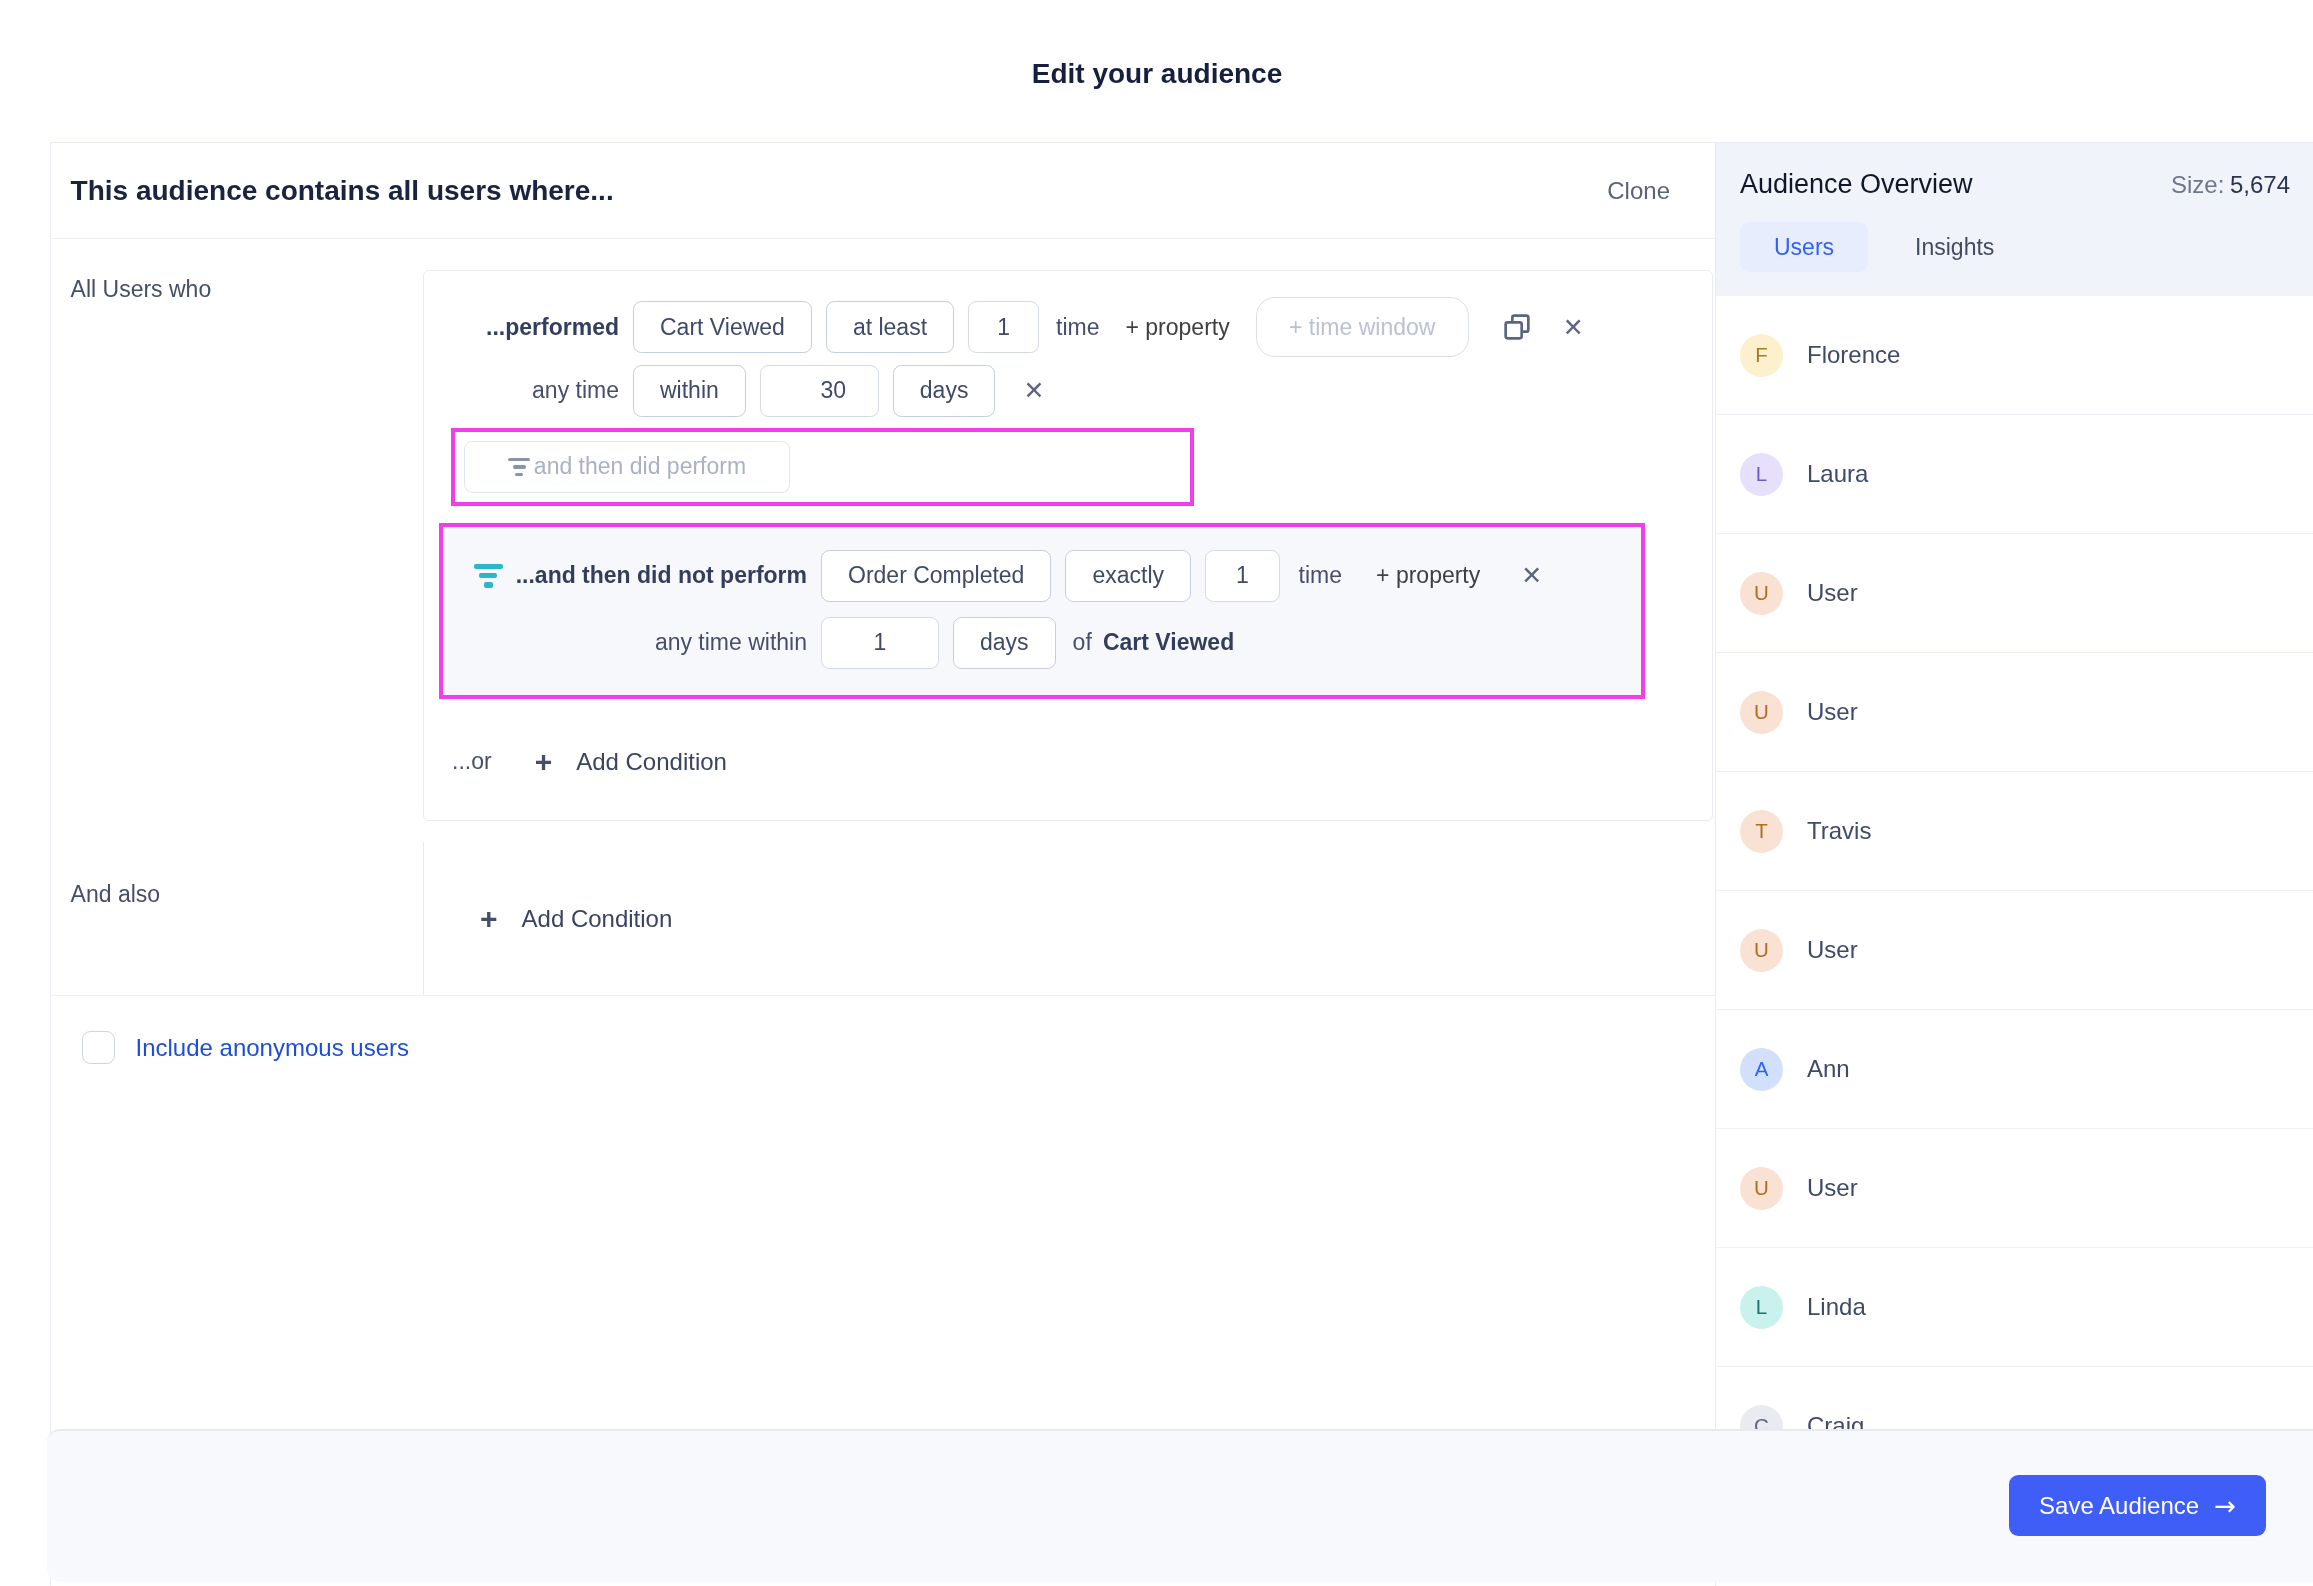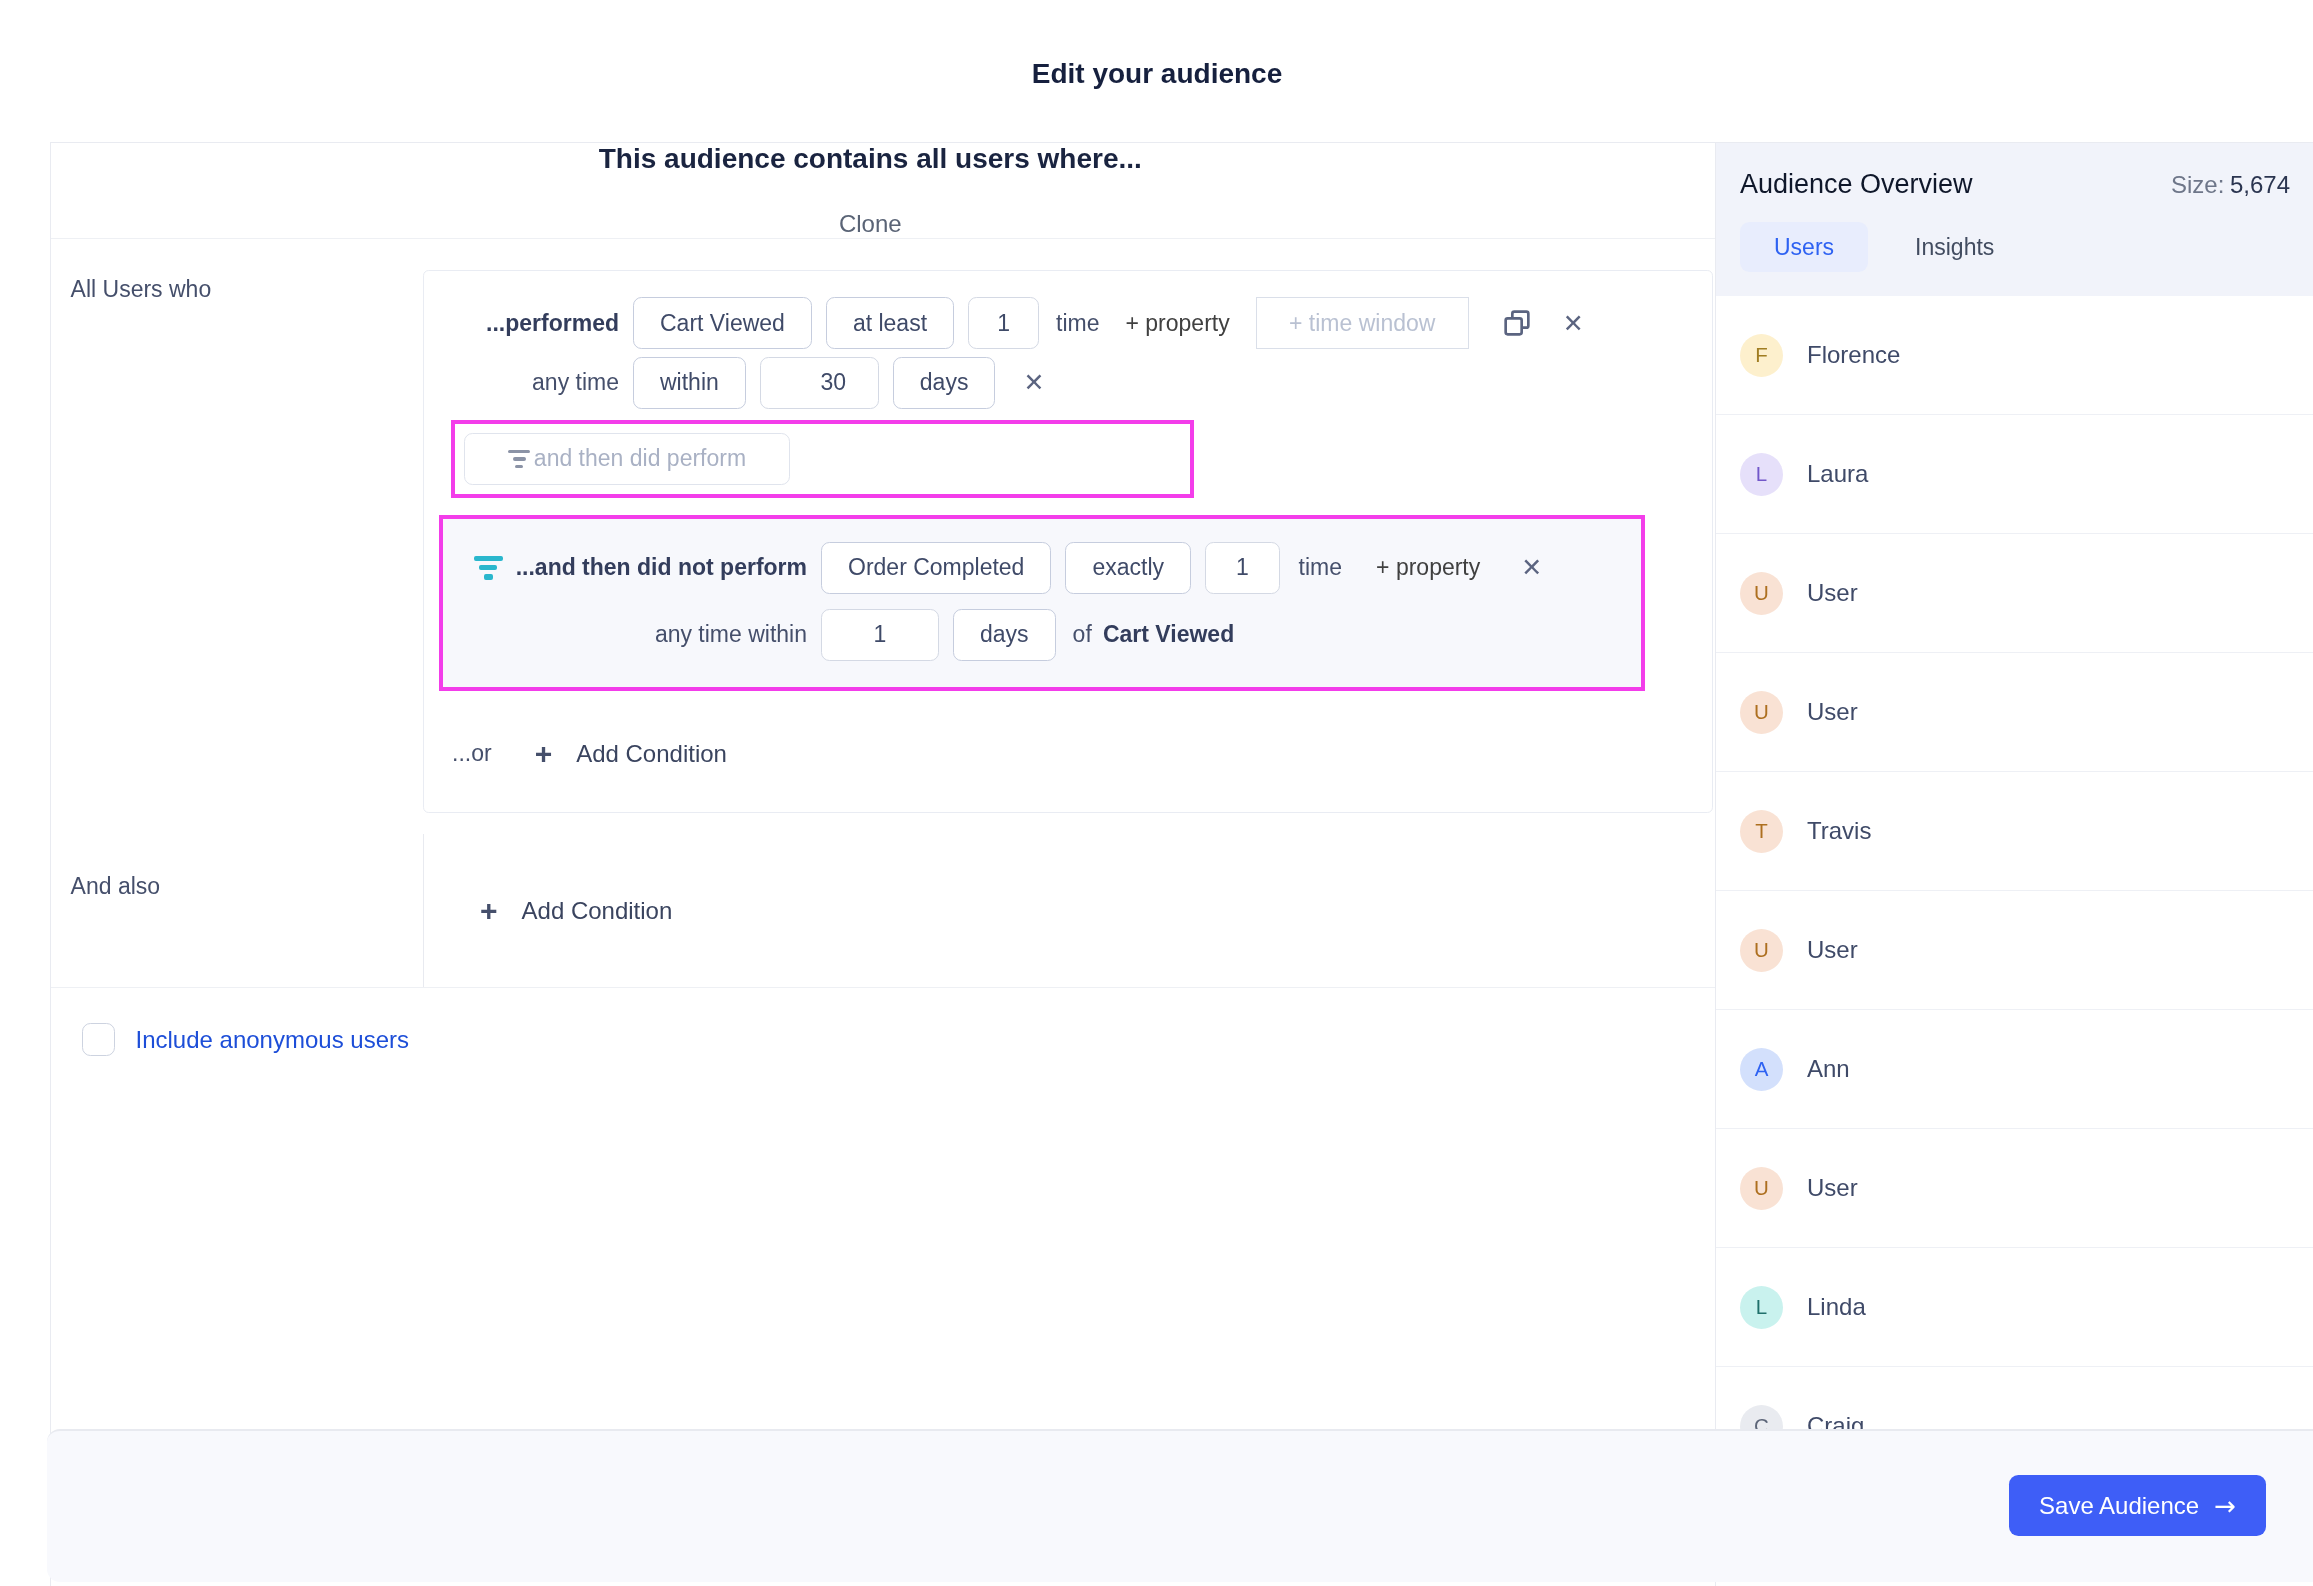--- a/index.html
+++ b/index.html
@@ -16,21 +16,20 @@
   
   .content {
     position:absolute; left:50px; top:142px; right:0; bottom:0;
     display:flex; border-top:1.9px solid #e9ebf1; border-left:1.9px solid #e9ebf1;
     background:#ffffff;
   }
   .main { flex:1; border-right:1.9px solid #e9ebf1; min-width:0; }
   .main-header {
     height:96px; display:flex; align-items:center; padding:0 45px 0 19.6px;
     border-bottom:1.9px solid #eef0f4;
-    flex-direction:column;
   }
   .main-heading { font-size:28px; font-weight:bold; color:#1a2440; flex:1; }
   .clone-btn { font-size:24px; color:#5a6476; cursor:pointer; background:none; border:none; font-family:inherit; }
   .main-body { position:relative; }
   .section-cond { display:flex; }
   .label-col { width:372px; flex-shrink:0; padding:37px 0 0 19.6px; font-size:23px; color:#454f6b; }
   
   .group-box {
     flex:1; margin:31px 1.9px 21.4px 0; border:1.9px solid #e9ecf3; border-radius:5.6px;
     background:#fff; padding:26px 22.4px 43px 0;
@@ -45,21 +44,21 @@
     font-size:23px; color:#3f4a68; padding:0 26px; font-family:inherit; cursor:pointer;
   }
   .num-input {
     height:52px; border:1.9px solid #d4d9e4; border-radius:8.4px; background:#fff;
     font-size:23px; color:#3f4a68; text-align:center; font-family:inherit;
   }
   .w76 { width:71px; } .w128 { width:119px;padding-left:28px; } .w80 { width:75px; } .w127 { width:118px; }
   .plain { color:#454f6b; }
   .text-btn { background:none; border:none; font-size:23px; color:#404040; font-family:inherit; cursor:pointer; }
   .ph-input {
-    height:52px; width:213px; border:1.9px solid #dadfe9; border-radius:0; background:#fff;
+    height:60px; width:213px; border:1.9px solid #dadfe9; border-radius:19px; background:#fff;
     font-size:23px; text-align:center; font-family:inherit; color:#3f4a68;
   }
   .ph-input::placeholder { color:#b9c1d2; opacity:1; }
   .icon-btn { background:none; border:none; cursor:pointer; display:inline-flex; align-items:center; }
   .x-glyph { font-size:25px; color:#5b6480; line-height:1; }
   
   .filter-icon { display:inline-flex; flex-direction:column; align-items:center; gap:3.7px; }
   .filter-icon i { display:block; border-radius:1.9px; }
   .filter-gray i { background:#8b93a6; }
   .filter-gray i:nth-child(1){ width:21.4px; height:3.7px; }

